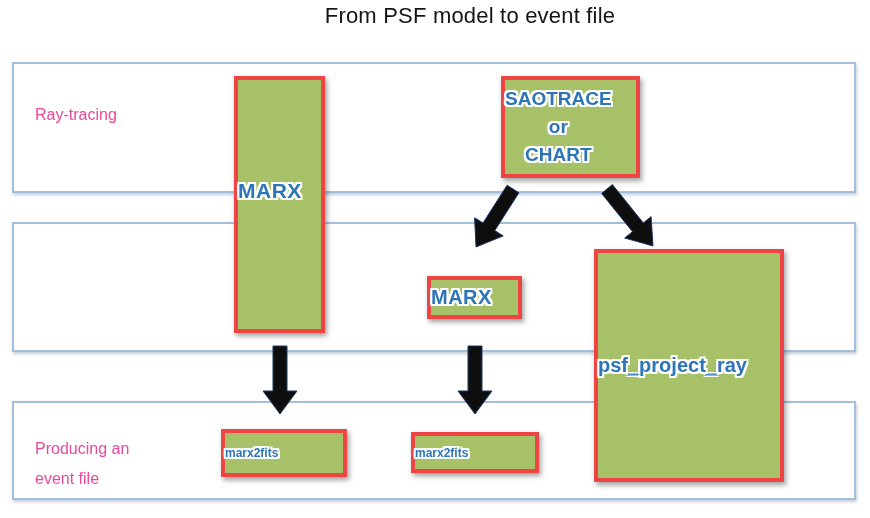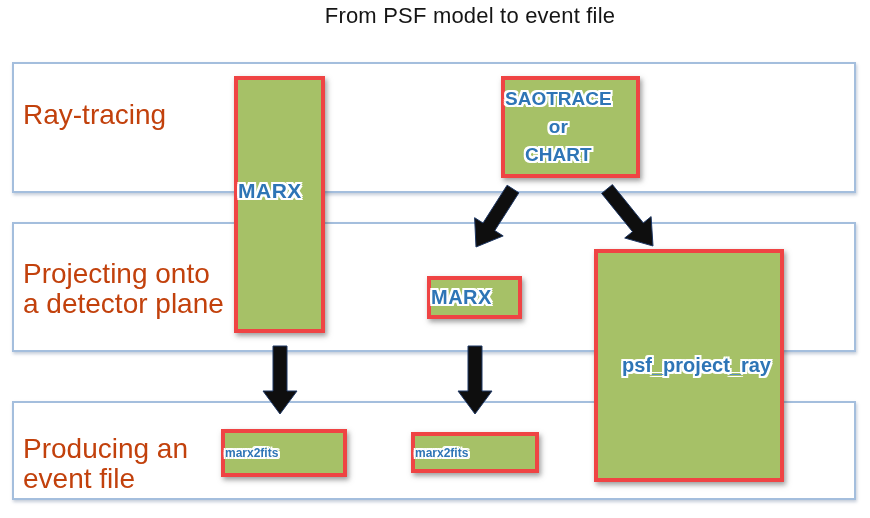--- a/index.html
+++ b/index.html
@@ -18,22 +18,22 @@
     font-size:22px;color:#151515;letter-spacing:0.2px;
   }
   .band{
     position:absolute;background:#fff;border:2px solid var(--band-border);
     box-shadow:1px 2px 3px rgba(110,130,160,0.40);box-sizing:border-box;
   }
   .band1{left:12px;top:62px;width:844px;height:131px;}
   .band2{left:12px;top:222px;width:844px;height:130px;}
   .band3{left:12px;top:401px;width:844px;height:99px;}
   .band-label{
-    position:absolute;font-size:28px;line-height:30px;color:#c2410c;
-    white-space:pre-line;z-index:3;
+    position:absolute;font-size:16px;line-height:30px;color:#ec4899;
+    white-space:pre-line;z-index:3;margin-left:12px;
   }
   .label1{left:23px;top:100px;}
   .label2{left:23px;top:259px;}
   .label3{left:23px;top:434px;}
   .gbox{
     position:absolute;box-sizing:border-box;background:var(--box-green);
     border:4px solid #ef4444;box-shadow:2px 3px 5px rgba(80,80,80,0.55);
     display:flex;align-items:center;text-align:center;
     z-index:2;
   }
@@ -43,41 +43,39 @@
                 -2px 0 0 #fff,2px 0 0 #fff,0 -2px 0 #fff,0 2px 0 #fff;
     white-space:pre-line;
   }
   .tall-marx{left:234px;top:76px;width:91px;height:257px;align-items:flex-start;}
   .tall-marx .txt{font-size:21px;margin-top:99px;letter-spacing:0.5px;}
   .saotrace{left:501px;top:76px;width:139px;height:102px;}
   .saotrace .txt{font-size:19px;line-height:28px;}
   .mid-marx{left:427px;top:276px;width:95px;height:43px;}
   .mid-marx .txt{font-size:20px;letter-spacing:0.5px;}
   .psf{left:594px;top:249px;width:190px;height:233px;}
-  .psf .txt{font-size:20px;padding-left:24px;}
+  .psf .txt{font-size:20px;}
   .m2f-left{left:221px;top:429px;width:126px;height:48px;}
   .m2f-right{left:411px;top:432px;width:128px;height:41px;}
   .m2f-left .txt,.m2f-right .txt{font-size:12px;}
   .arrows{position:absolute;left:0;top:0;width:870px;height:518px;z-index:4;pointer-events:none;}
   .arrows polygon{fill:var(--arrow);stroke:#1f3864;stroke-width:1;stroke-linejoin:miter;}
 </style>
 </head>
 <body>
 
 <div class="canvas">
 
   <div class="title">From PSF model to event file</div>
 
   <div class="band band1"></div>
   <div class="band band2"></div>
   <div class="band band3"></div>
 
   <div class="band-label label1">Ray-tracing</div>
-  <div class="band-label label2">Projecting onto
-a detector plane</div>
   <div class="band-label label3">Producing an
 event file</div>
 
   <div class="gbox tall-marx">
     <span class="txt">MARX</span>
   </div>
 
   <div class="gbox saotrace">
     <span class="txt">SAOTRACE
 or

